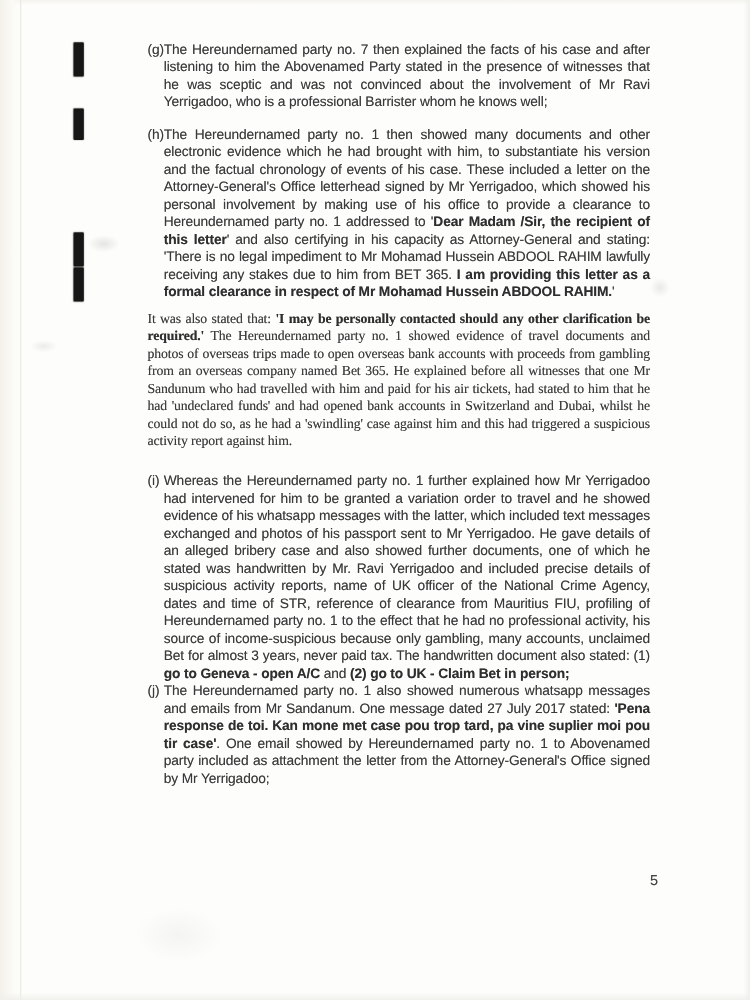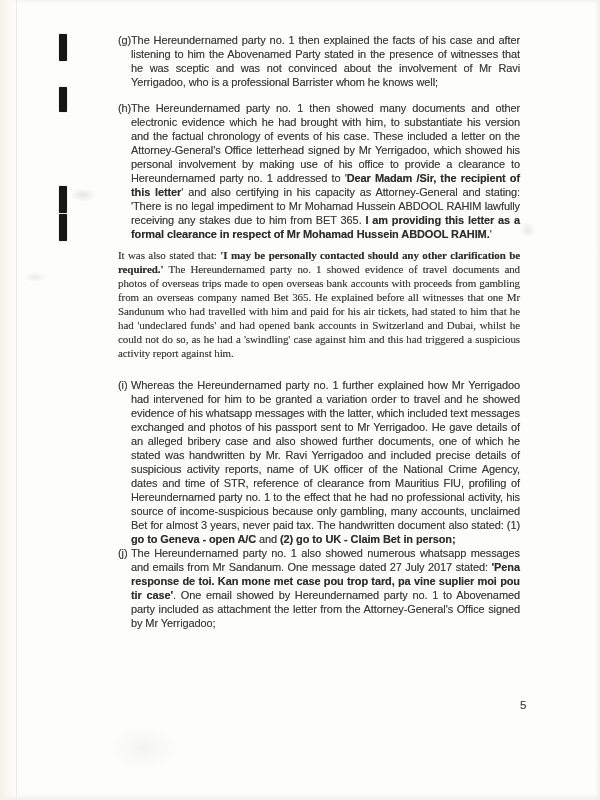--- a/index.html
+++ b/index.html
@@ -104,21 +104,21 @@
   <div class="scan-mark m2"></div>
   <div class="scan-mark m3"></div>
   <div class="scan-mark m4"></div>
 
   <div class="smudge s1"></div>
   <div class="smudge s2"></div>
   <div class="smudge s3"></div>
   <div class="smudge s4"></div>
 
   <div class="para labeled p-g">
-    <span class="plabel">(g)</span><span>The Hereundernamed party no. 1 then explained the facts of his case and after listening to him the Abovenamed Party stated in the presence of witnesses that he was sceptic and was not convinced about the involvement of Mr Ravi Yerrigadoo, who is a professional Barrister whom he knows well;</span>
+    <span class="plabel">(g)</span><span>The Hereundernamed party no. 7 then explained the facts of his case and after listening to him the Abovenamed Party stated in the presence of witnesses that he was sceptic and was not convinced about the involvement of Mr Ravi Yerrigadoo, who is a professional Barrister whom he knows well;</span>
   </div>
 
   <div class="para labeled p-h">
     <span class="plabel">(h)</span><span>The Hereundernamed party no. 1 then showed many documents and other electronic evidence which he had brought with him, to substantiate his version and the factual chronology of events of his case. These included a letter on the Attorney-General's Office letterhead signed by Mr Yerrigadoo, which showed his personal involvement by making use of his office to provide a clearance to Hereundernamed party no. 1 addressed to '</span><span class="b">Dear Madam /Sir, the recipient of this letter</span><span>' and also certifying in his capacity as Attorney-General and stating: 'There is no legal impediment to Mr Mohamad Hussein ABDOOL RAHIM lawfully receiving any stakes due to him from BET 365. </span><span class="b">I am providing this letter as a formal clearance in respect of Mr Mohamad Hussein ABDOOL RAHIM.</span><span>'</span>
   </div>
 
   <div class="para p-mid">
     <span>It was also stated that: </span><span class="b">'I may be personally contacted should any other clarification be required.'</span><span> The Hereundernamed party no. 1 showed evidence of travel documents and photos of overseas trips made to open overseas bank accounts with proceeds from gambling from an overseas company named Bet 365. He explained before all witnesses that one Mr Sandunum who had travelled with him and paid for his air tickets, had stated to him that he had 'undeclared funds' and had opened bank accounts in Switzerland and Dubai, whilst he could not do so, as he had a 'swindling' case against him and this had triggered a suspicious activity report against him.</span>
   </div>
 

